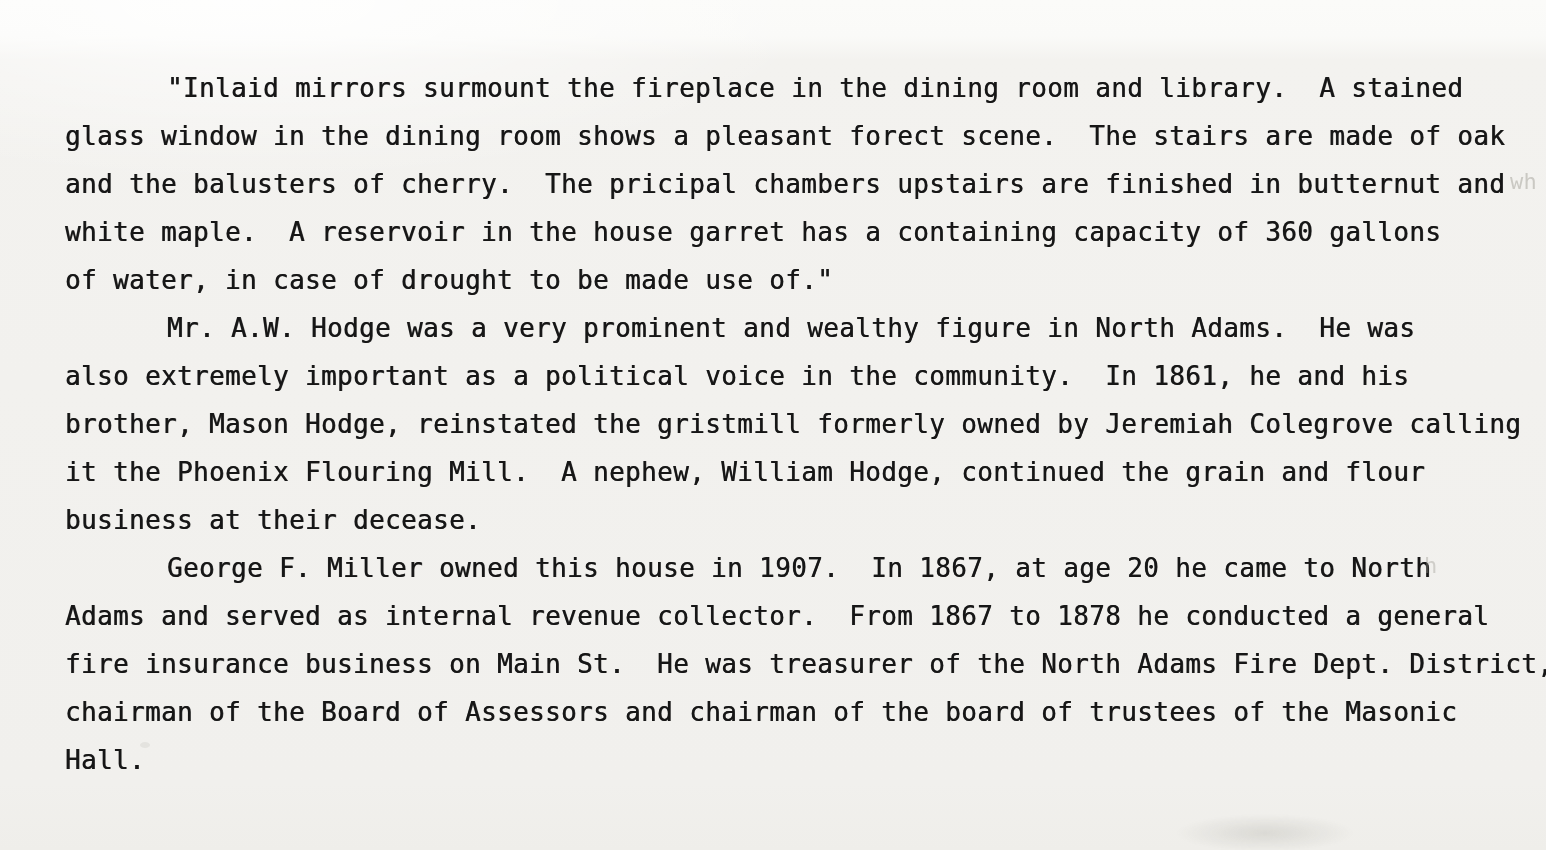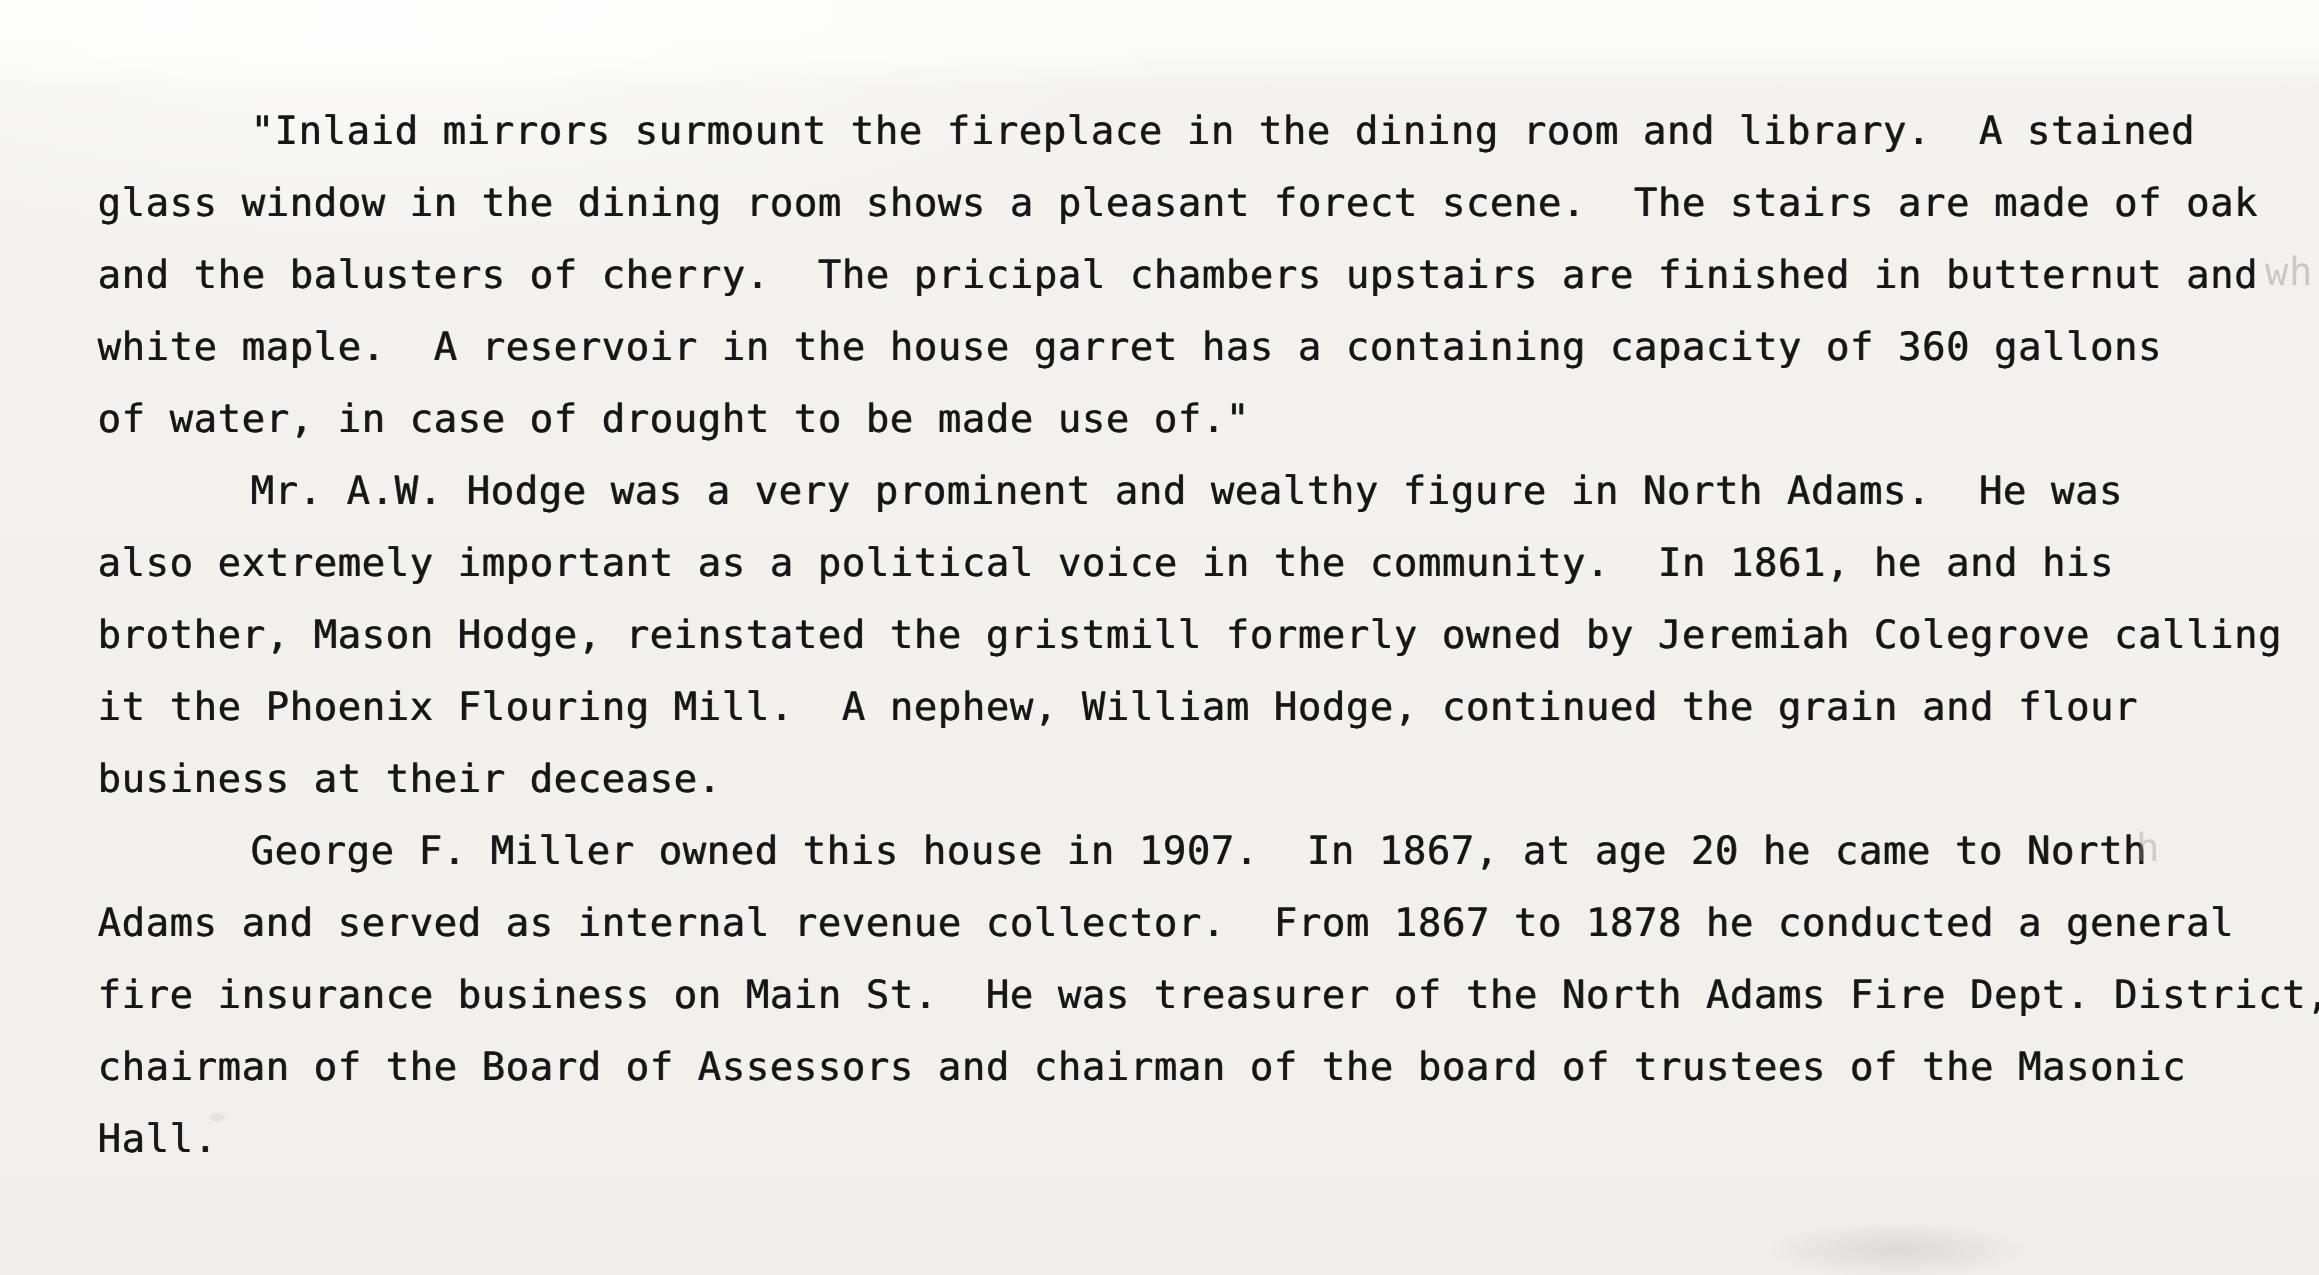--- a/index.html
+++ b/index.html
@@ -34,21 +34,21 @@
     letter-spacing: 0.35px;
     color: #161616;
     text-shadow: 0.4px 0 0 rgba(22,22,22,0.75), -0.2px 0 0 rgba(22,22,22,0.35);
   }
   .line.indent {
     padding-left: 102px;
   }
   .ghost {
     position: absolute;
     white-space: pre;
-    font-size: 26px;
+    font-size: 22px;
     line-height: 48px;
     letter-spacing: 0.35px;
     color: rgba(152,150,143,0.45);
   }
   .ghost-wh { left: 1510px; top: 158px; }
   .ghost-h  { left: 1424px; top: 542px; color: rgba(152,150,143,0.38); }
   .smudge {
     position: absolute;
     left: 1175px;
     top: 814px;

